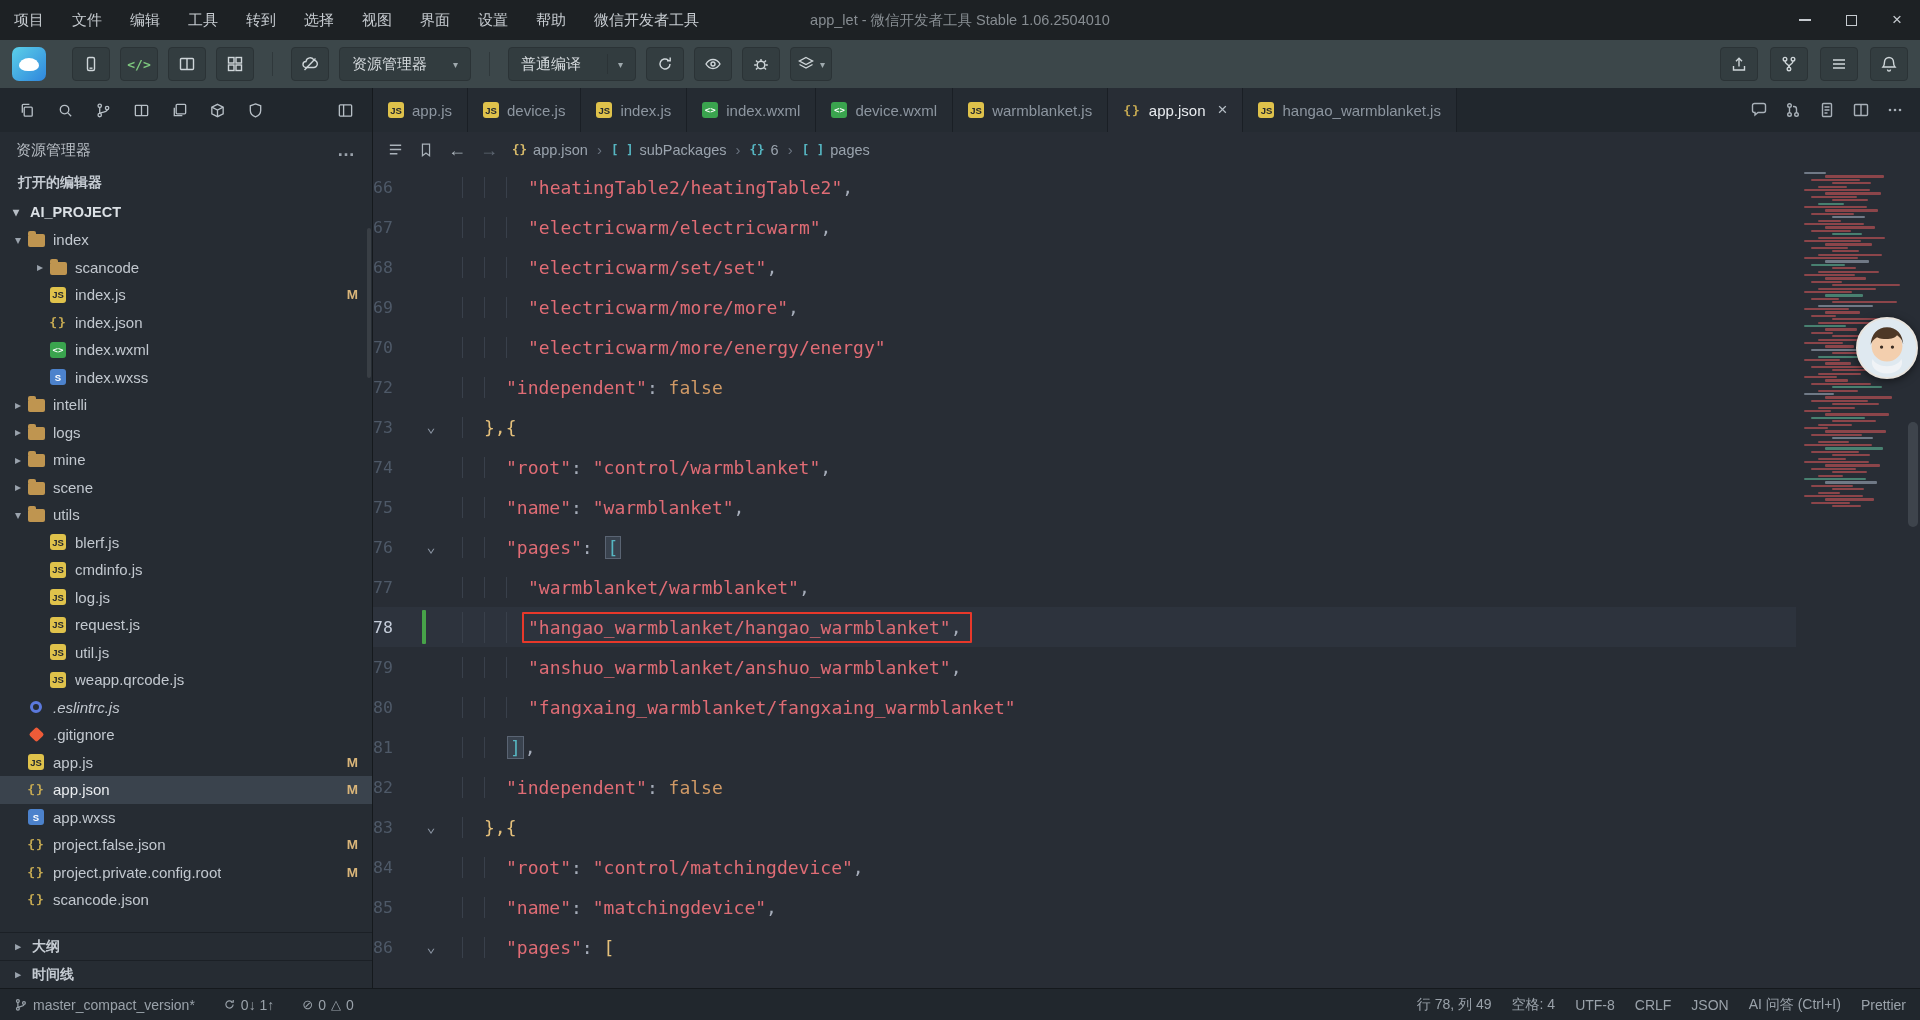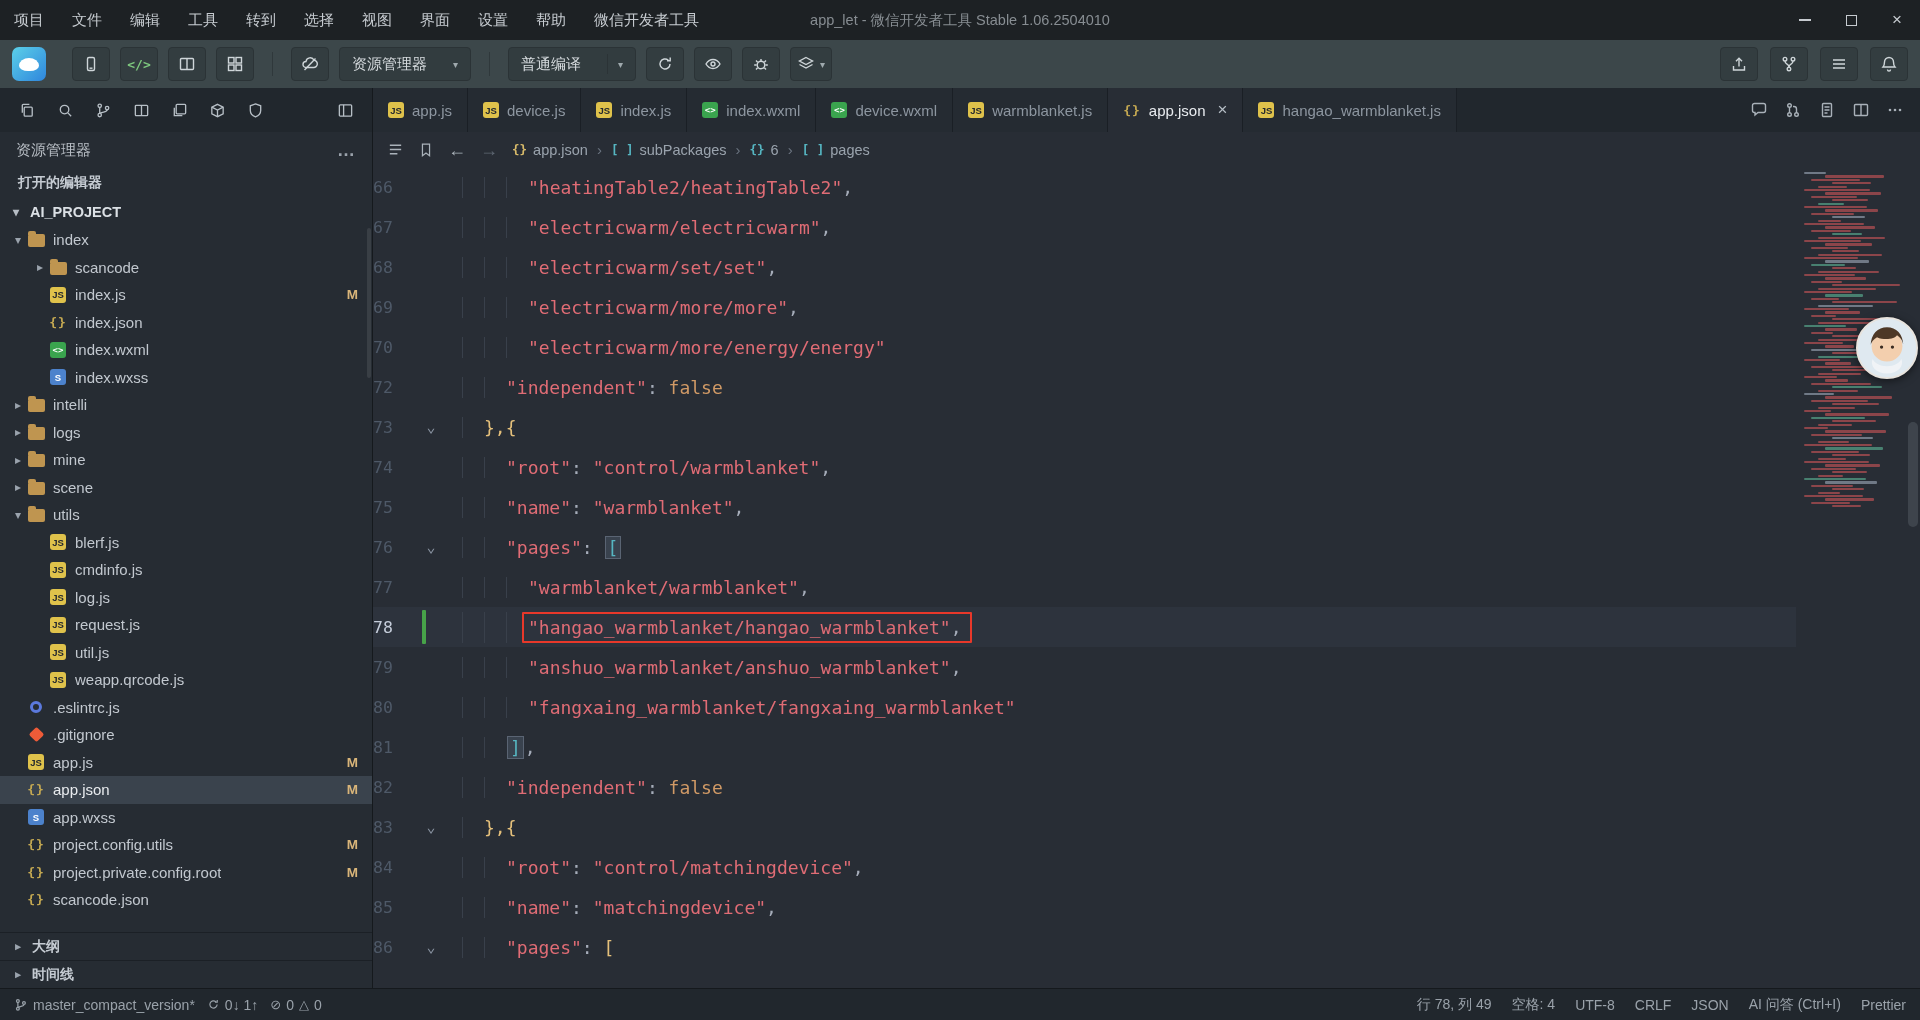--- a/index.html
+++ b/index.html
@@ -104,21 +104,21 @@
 
 .minimap{position:absolute;top:0;right:14px;width:110px;bottom:0;background:#282d35;overflow:hidden}
 .mm-bar{position:absolute;height:2.2px;border-radius:1px;opacity:.85}
 .v-scrollbar{position:absolute;top:0;right:0;width:14px;bottom:0}
 .v-thumb{position:absolute;left:2px;right:2px;top:255px;height:105px;background:rgba(200,210,220,.14);border-radius:7px}
 .avatar{position:absolute;top:150px;right:2px;width:62px;height:62px;border-radius:50%;overflow:hidden;box-shadow:0 2px 8px rgba(0,0,0,.5);border:2px solid #e8e4de;background:#dfe9f0;z-index:5}
 .avatar svg{display:block;width:100%;height:100%}
 
 
 .statusbar{height:32px;background:#21272d;border-top:1px solid #15191d;display:flex;align-items:center;font-size:14px;color:#9aa2aa;flex:0 0 auto;padding:0 14px}
-.sb-left{display:flex;align-items:center;gap:12px}
+.sb-left{display:flex;align-items:center;gap:28px}
 .sb-item{display:flex;align-items:center;gap:5px;white-space:nowrap}
 .sb-glyph{font-size:13px}
 .sb-right{margin-left:auto;display:flex;align-items:center;gap:20px}
 </style>
 </head>
 <body>
 
 <div class="app">
 
   <div class="menubar">
@@ -425,21 +425,21 @@
             </span>
             <span class="tw-label">util.js</span>
           </div>
           <div class="tree-item" style="padding-left: 32px;">
             <span class="tw-arrow"></span>
             <span class="tw-icon">
               <span class="fi fi-js">JS</span>
             </span>
             <span class="tw-label">weapp.qrcode.js</span>
           </div>
-          <div class="tree-item" style="padding-left: 10px;">
+          <div class="tree-item" style="padding-left: 10px; font-style: italic;">
             <span class="tw-arrow"></span>
             <span class="tw-icon">
               <span class="fi fi-eslint"></span>
             </span>
             <span class="tw-label">.eslintrc.js</span>
           </div>
           <div class="tree-item" style="padding-left: 10px;">
             <span class="tw-arrow"></span>
             <span class="tw-icon">
               <span class="fi fi-git"></span>
@@ -467,21 +467,21 @@
             <span class="tw-icon">
               <span class="fi fi-wxss">S</span>
             </span>
             <span class="tw-label">app.wxss</span>
           </div>
           <div class="tree-item" style="padding-left: 10px;">
             <span class="tw-arrow"></span>
             <span class="tw-icon">
               <span class="fi fi-json">{}</span>
             </span>
-            <span class="tw-label">project.config.utils</span>
+            <span class="tw-label">project.false.json</span>
             <span class="badge">M</span>
           </div>
           <div class="tree-item" style="padding-left: 10px;">
             <span class="tw-arrow"></span>
             <span class="tw-icon">
               <span class="fi fi-json">{}</span>
             </span>
             <span class="tw-label">project.private.config.root</span>
             <span class="badge">M</span>
           </div>

